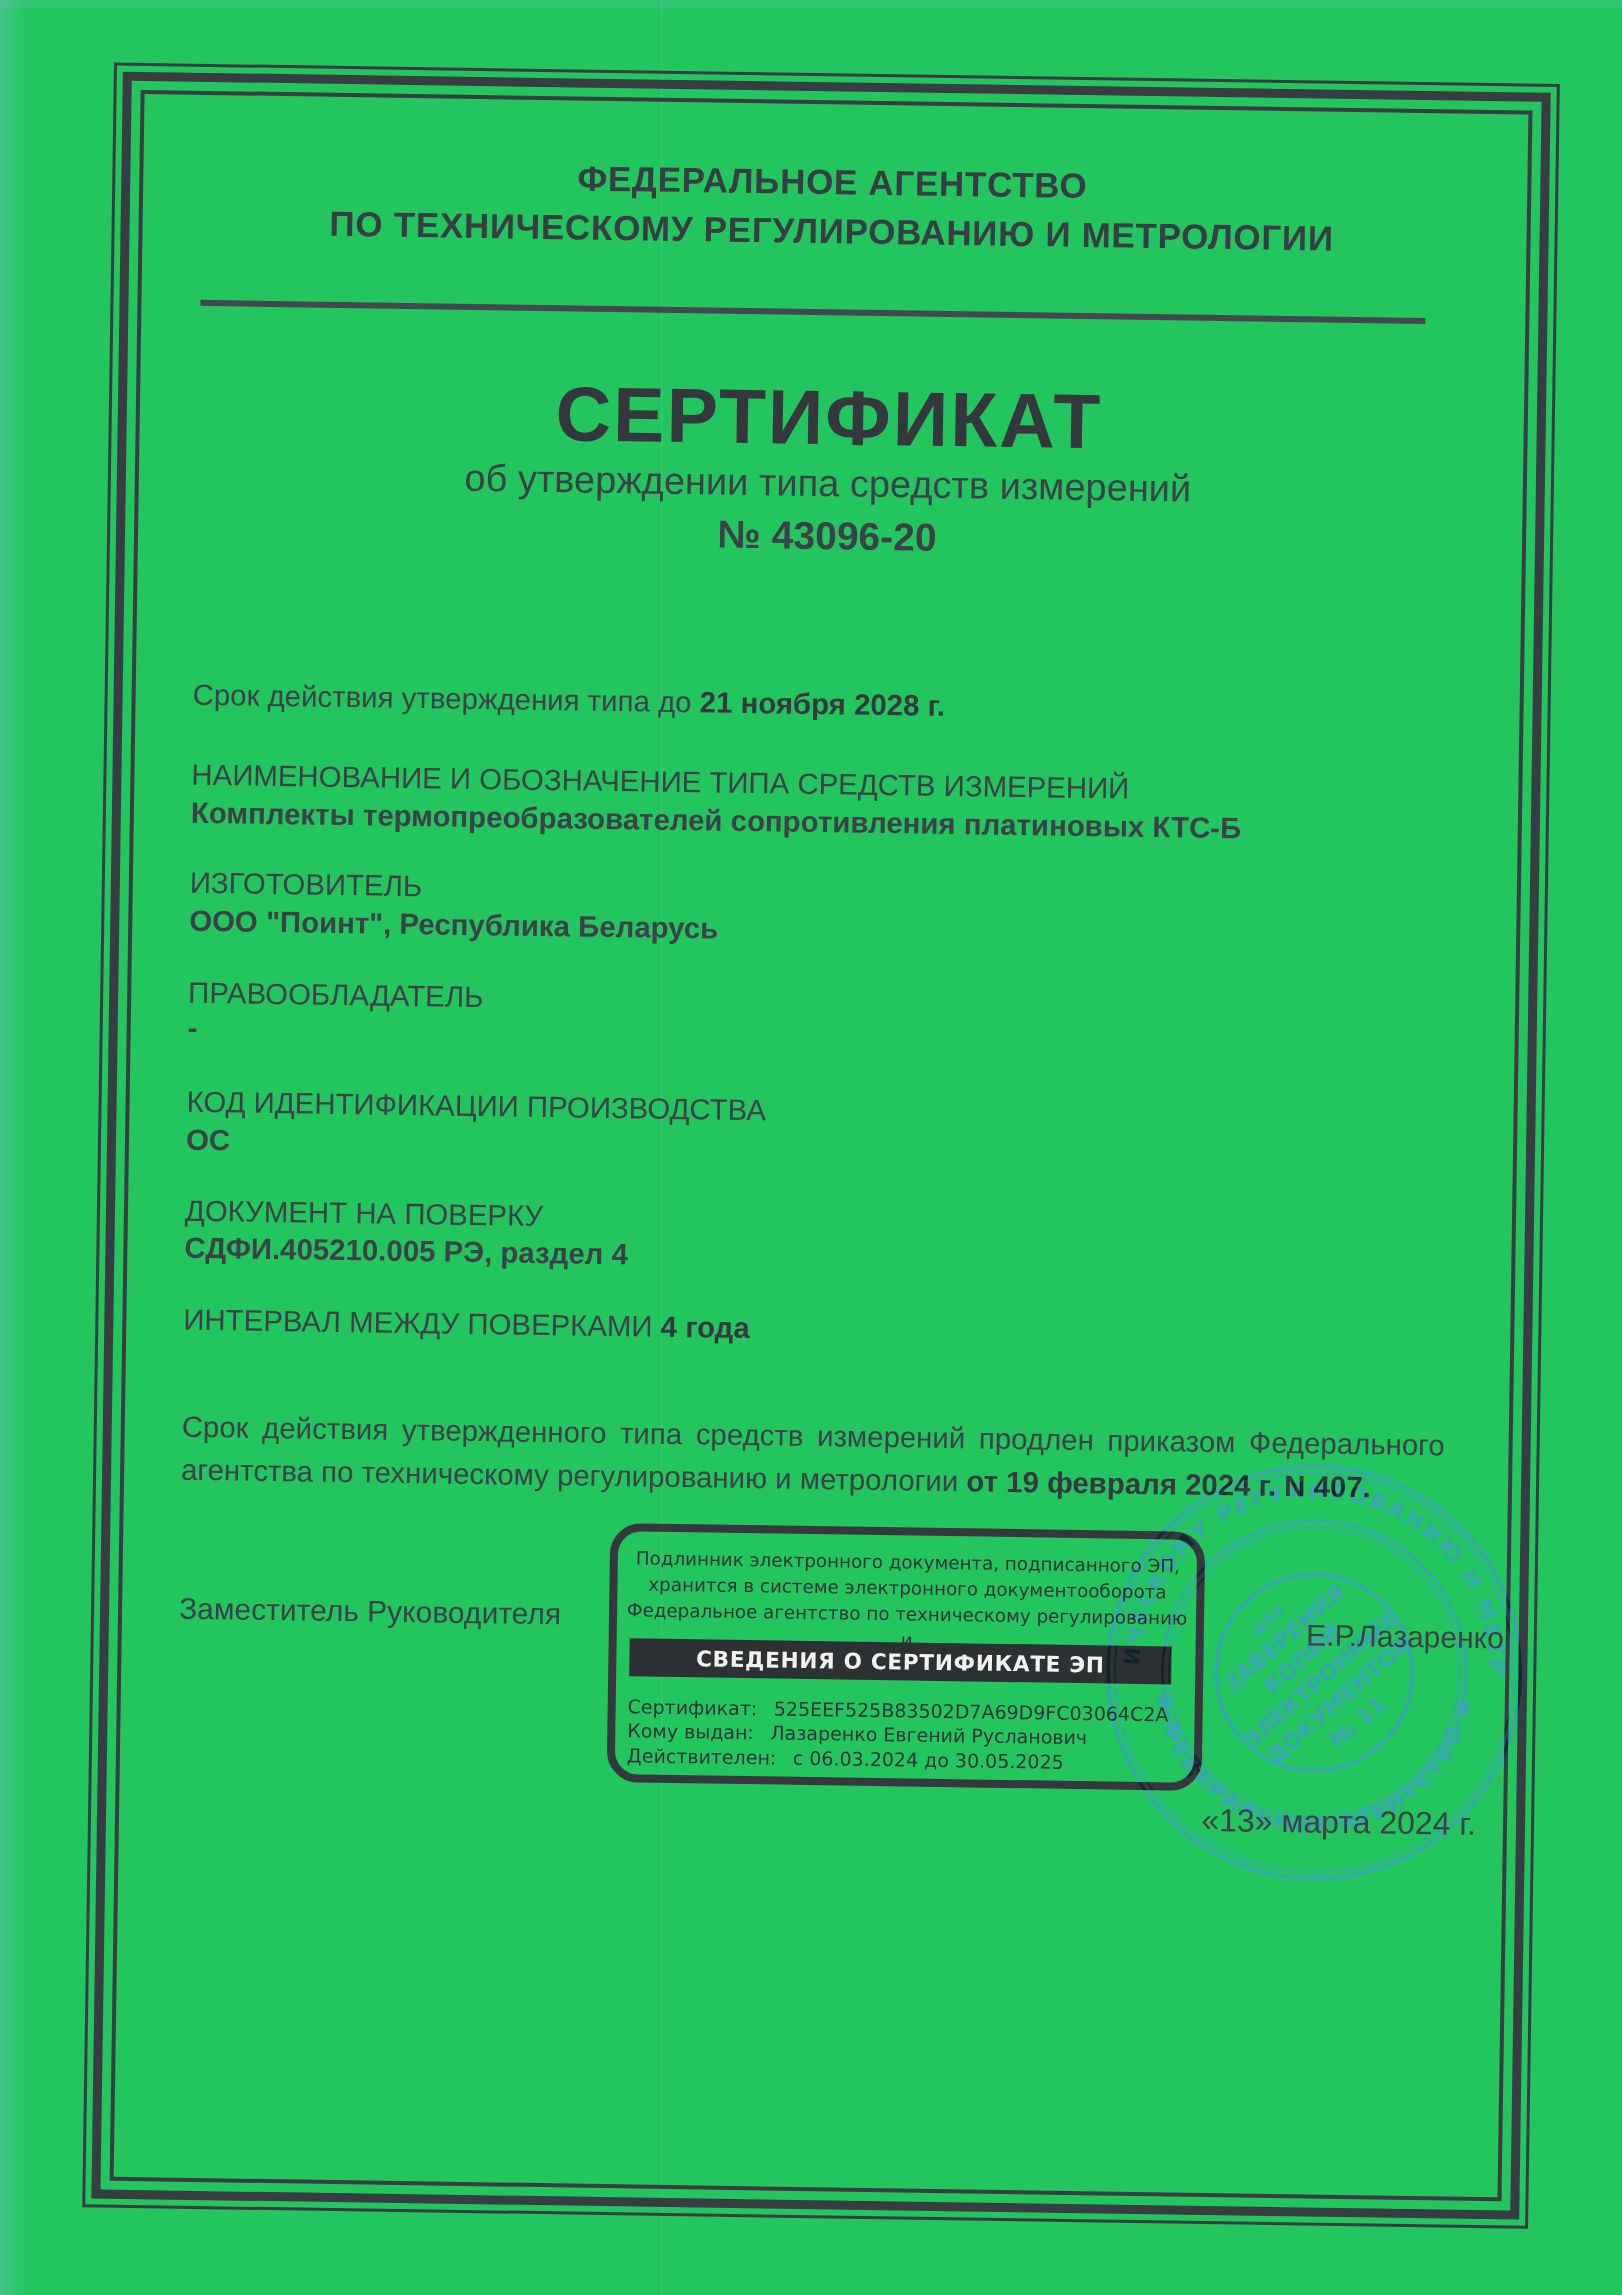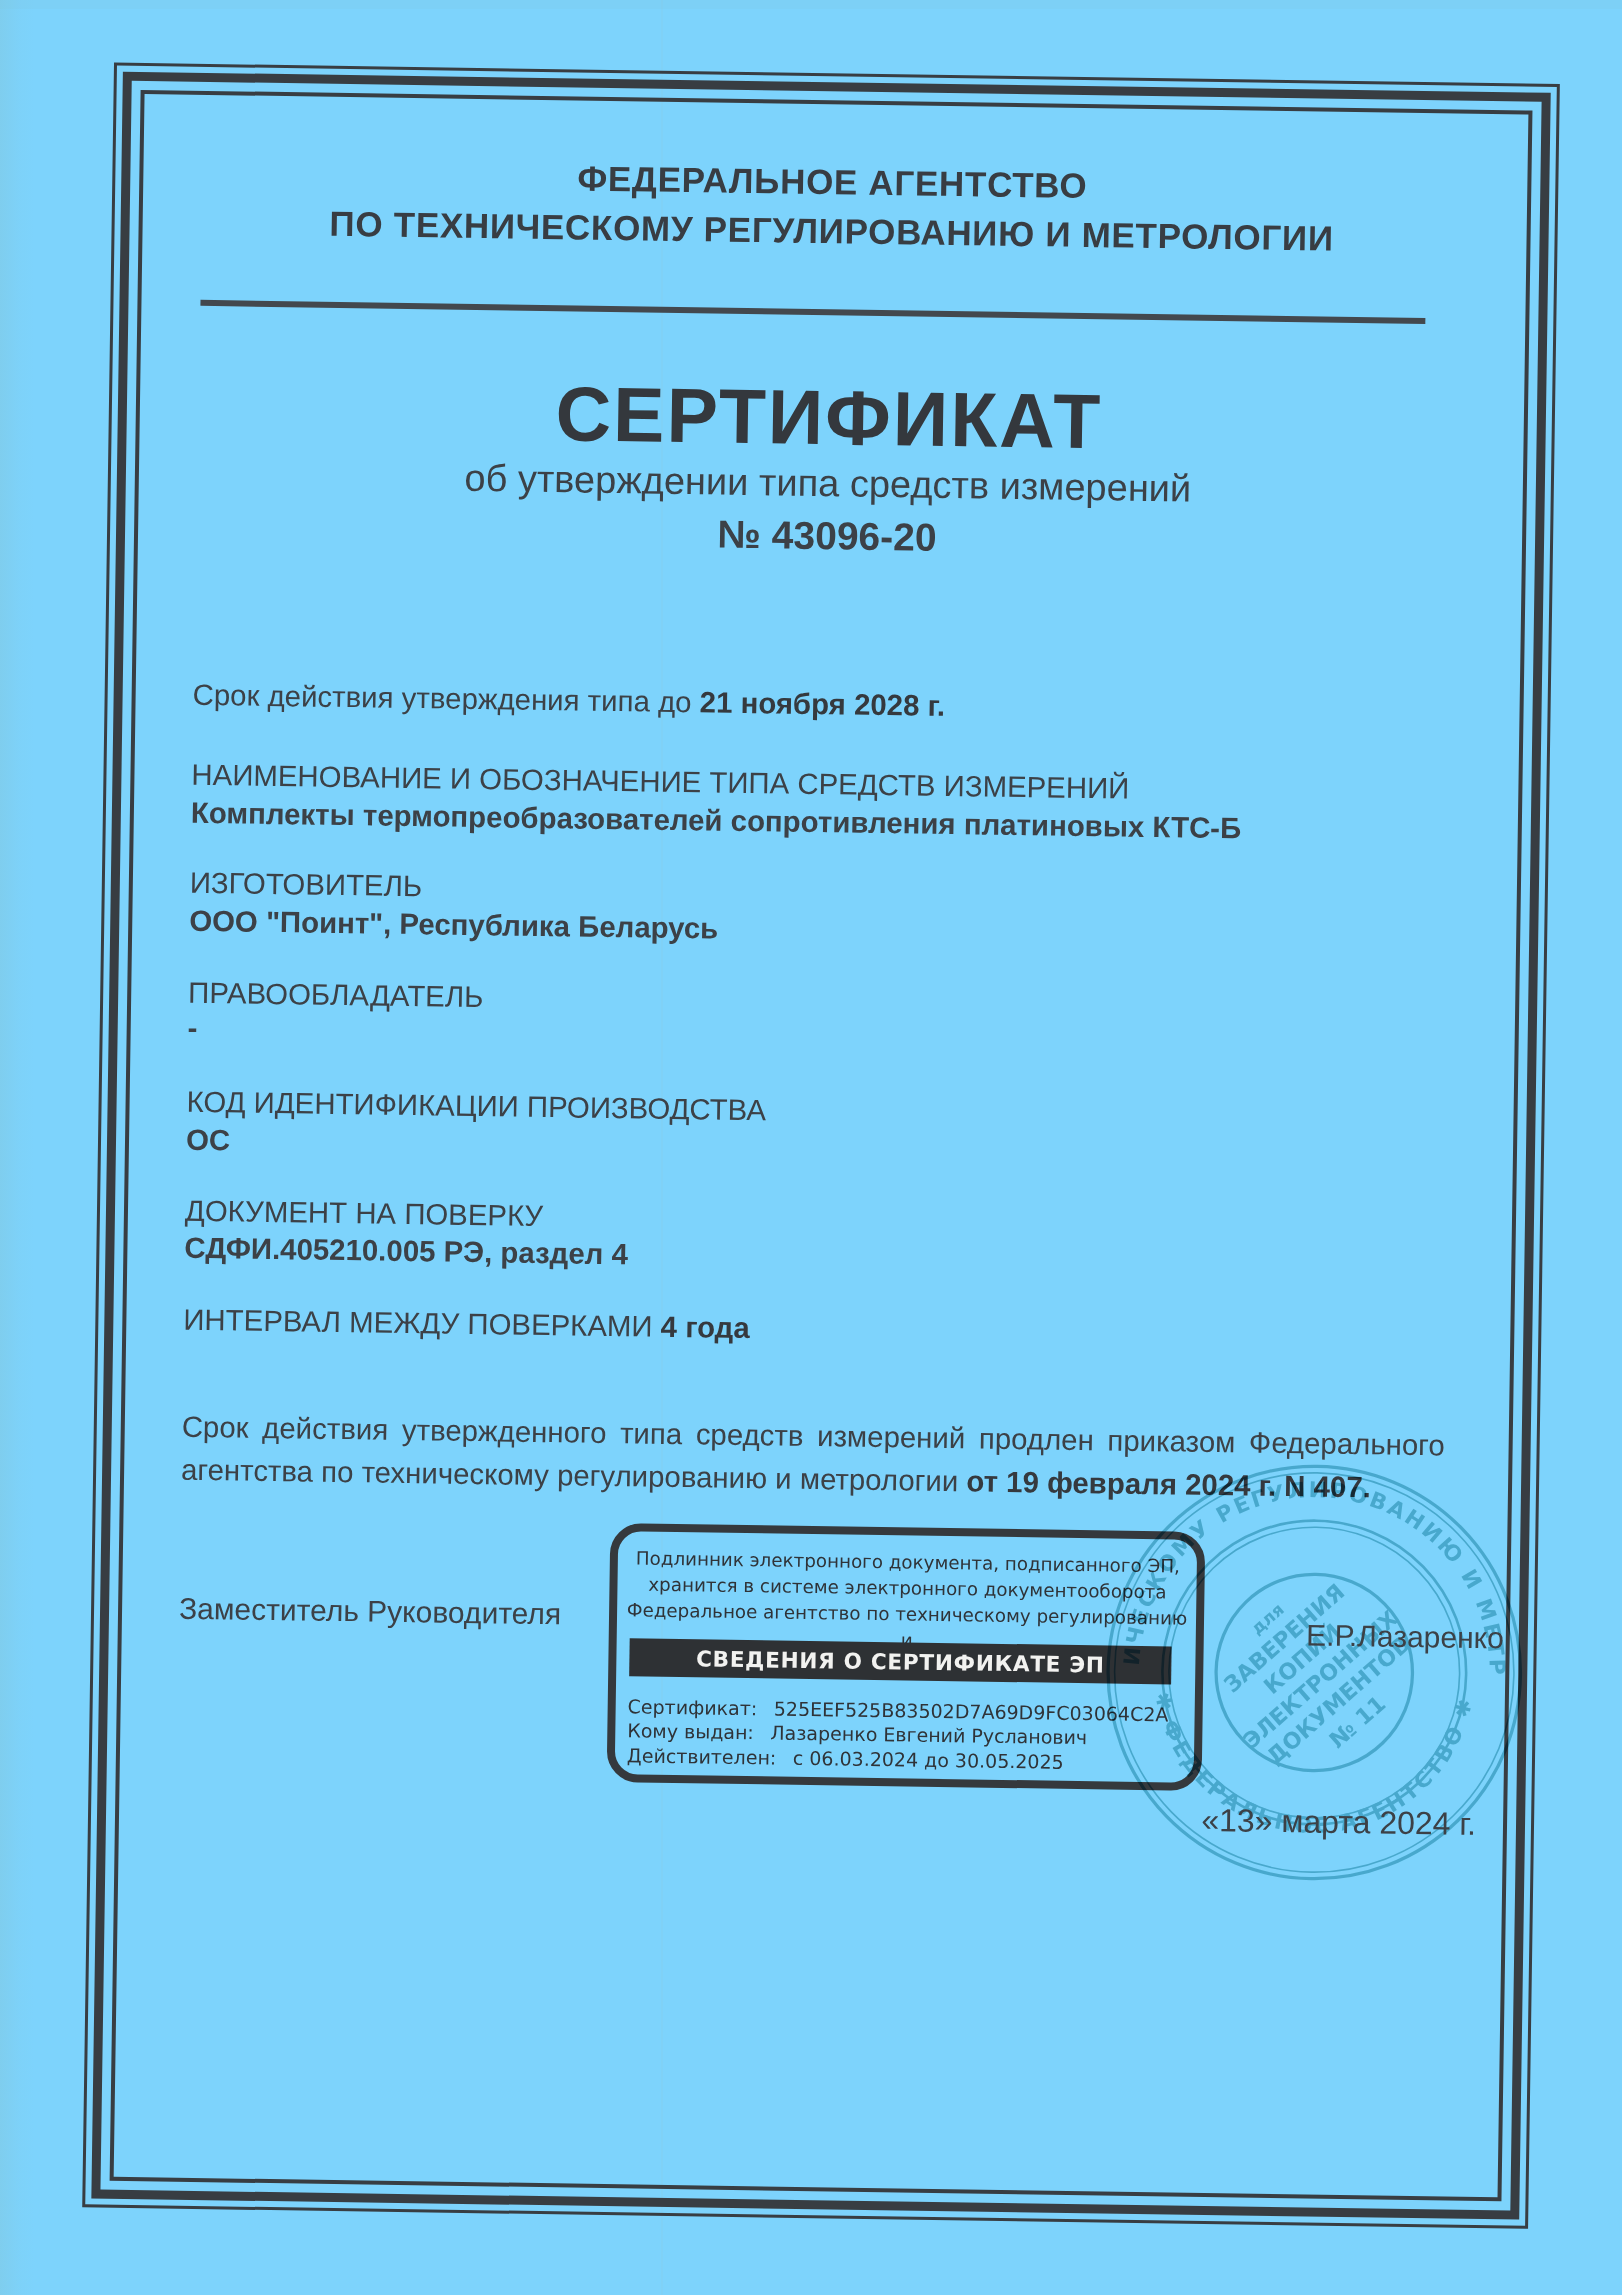--- a/index.html
+++ b/index.html
@@ -1,16 +1,16 @@
 <!DOCTYPE html>
 <html style="font-size:10.5px"><head>
 <meta charset="utf-8">
 <style>
   html,body{margin:0;padding:0;background:#f4f6f3;}
-  .page{position:relative;width:1623px;height:2295px;background:#7dd3fc;overflow:hidden;
+  .page{position:relative;width:1623px;height:2295px;background:#22c55e;overflow:hidden;
         font-family:"Liberation Sans",sans-serif;color:#3c4147;}
   .abs{position:absolute;}
   
   .edge-left{left:0;top:0;width:34px;height:100%;
      background:linear-gradient(90deg,rgba(130,195,212,.34),rgba(130,195,212,.08) 60%,rgba(130,195,212,0));}
   .fold-line{left:661px;top:0;width:2px;height:100%;background:rgba(150,195,215,.14);}
   .edge-top{left:0;top:0;width:100%;height:9.2px;background:rgba(130,195,212,.15);}
   
   .sheet{position:absolute;left:0;top:0;width:1623px;height:2295px;
          transform:rotate(0.85deg);transform-origin:811px 1148px;}

